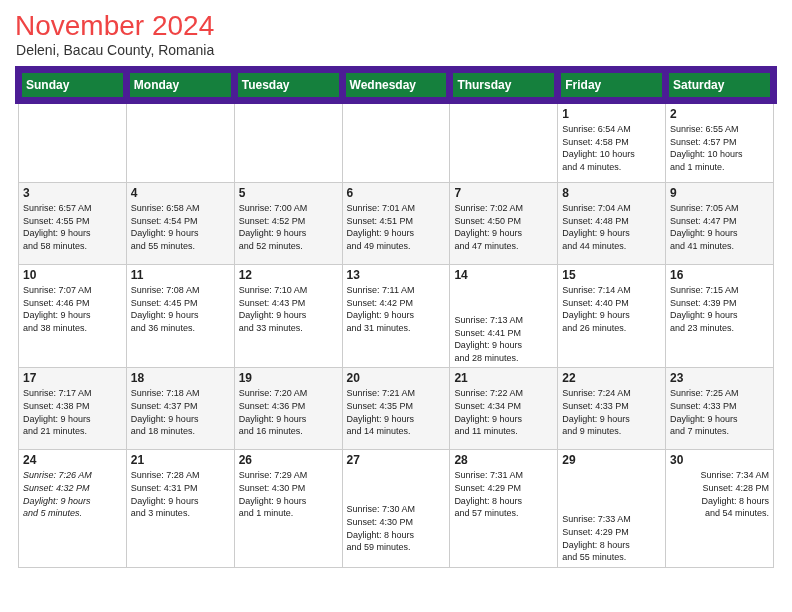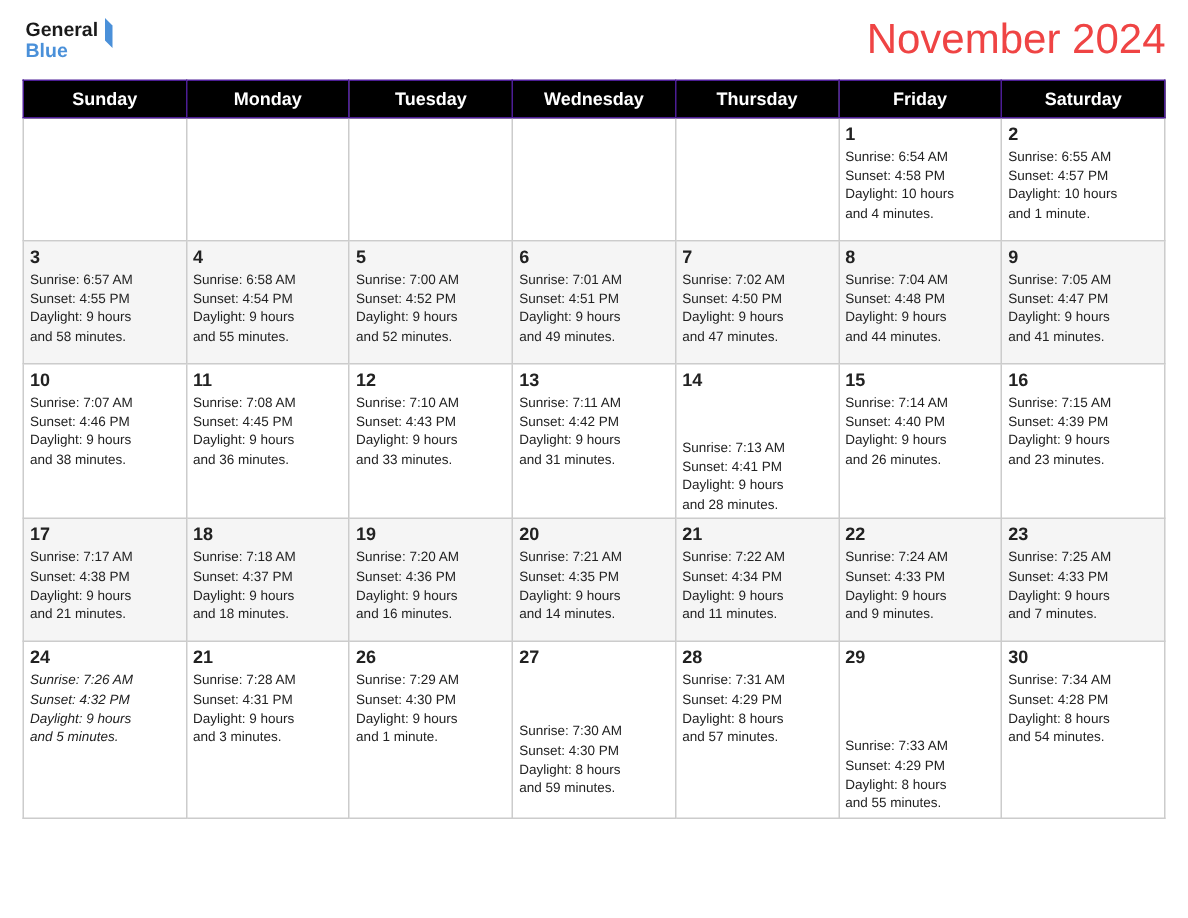--- a/index.html
+++ b/index.html
@@ -41,27 +41,27 @@
     .location {
       font-size: 14px;
       color: #333;
     }
     .calendar {
       width: 100%;
       border-collapse: collapse;
       table-layout: fixed;
     }
     .calendar th {
-      background: #000000;
+      background: #15803d;
       color: #fff;
       font-size: 12px;
       font-weight: bold;
       padding: 5px 4px;
-      text-align: center;
-      border: 1px solid #4c1d95;
+      text-align: left;
+      border: 7px solid #4c1d95;
     }
     .calendar td {
       vertical-align: top;
       border: 1px solid #ccc;
       padding: 3px 4px;
       font-size: 9.5px;
       color: #222;
       height: 82px;
       background: #fff;
     }
@@ -81,29 +81,23 @@
     }
     .empty-cell {
       background: #fff !important;
     }
   </style>
 </head>
 <body>
 
 <div class="page">
   <div class="header">
-    <div class="logo">
-      <svg class="logo-icon" viewBox="0 0 70 35" style="width: 70px; height: 35px;">
-          <text x="2" y="14" font-size="13" font-weight="bold" fill="#1a1a1a">General</text>
-          <text x="2" y="28" font-size="13" font-weight="bold" fill="#4a90d9">Blue</text>
-          <polygon points="55,2 65,12 60,7 60,22 55,17" fill="#4a90d9"></polygon>
-        </svg>
-    </div>
     <div class="title-block">
       <div class="month-title">November 2024</div>
+      <div class="location">Deleni, Bacau County, Romania</div>
     </div>
   </div>
 
   <table class="calendar">
     <thead>
       <tr>
         <th>Sunday</th>
         <th>Monday</th>
         <th>Tuesday</th>
         <th>Wednesday</th>
@@ -325,21 +319,21 @@
           </td>
           <td>
             <span class="day-number">29</span>
             <div class="day-info" style="white-space: pre-line; margin-top: 46px;">Sunrise: 7:33 AM
 Sunset: 4:29 PM
 Daylight: 8 hours
 and 55 minutes.</div>
           </td>
           <td>
             <span class="day-number">30</span>
-            <div class="day-info" style="white-space: pre-line;">Sunrise: 7:34 AM
+            <div class="day-info" style="white-space: pre-line; text-align: right;">Sunrise: 7:34 AM
 Sunset: 4:28 PM
 Daylight: 8 hours
 and 54 minutes.</div>
           </td>
         </tr>
       </tbody>
   </table>
 </div>
 
 </body></html>

